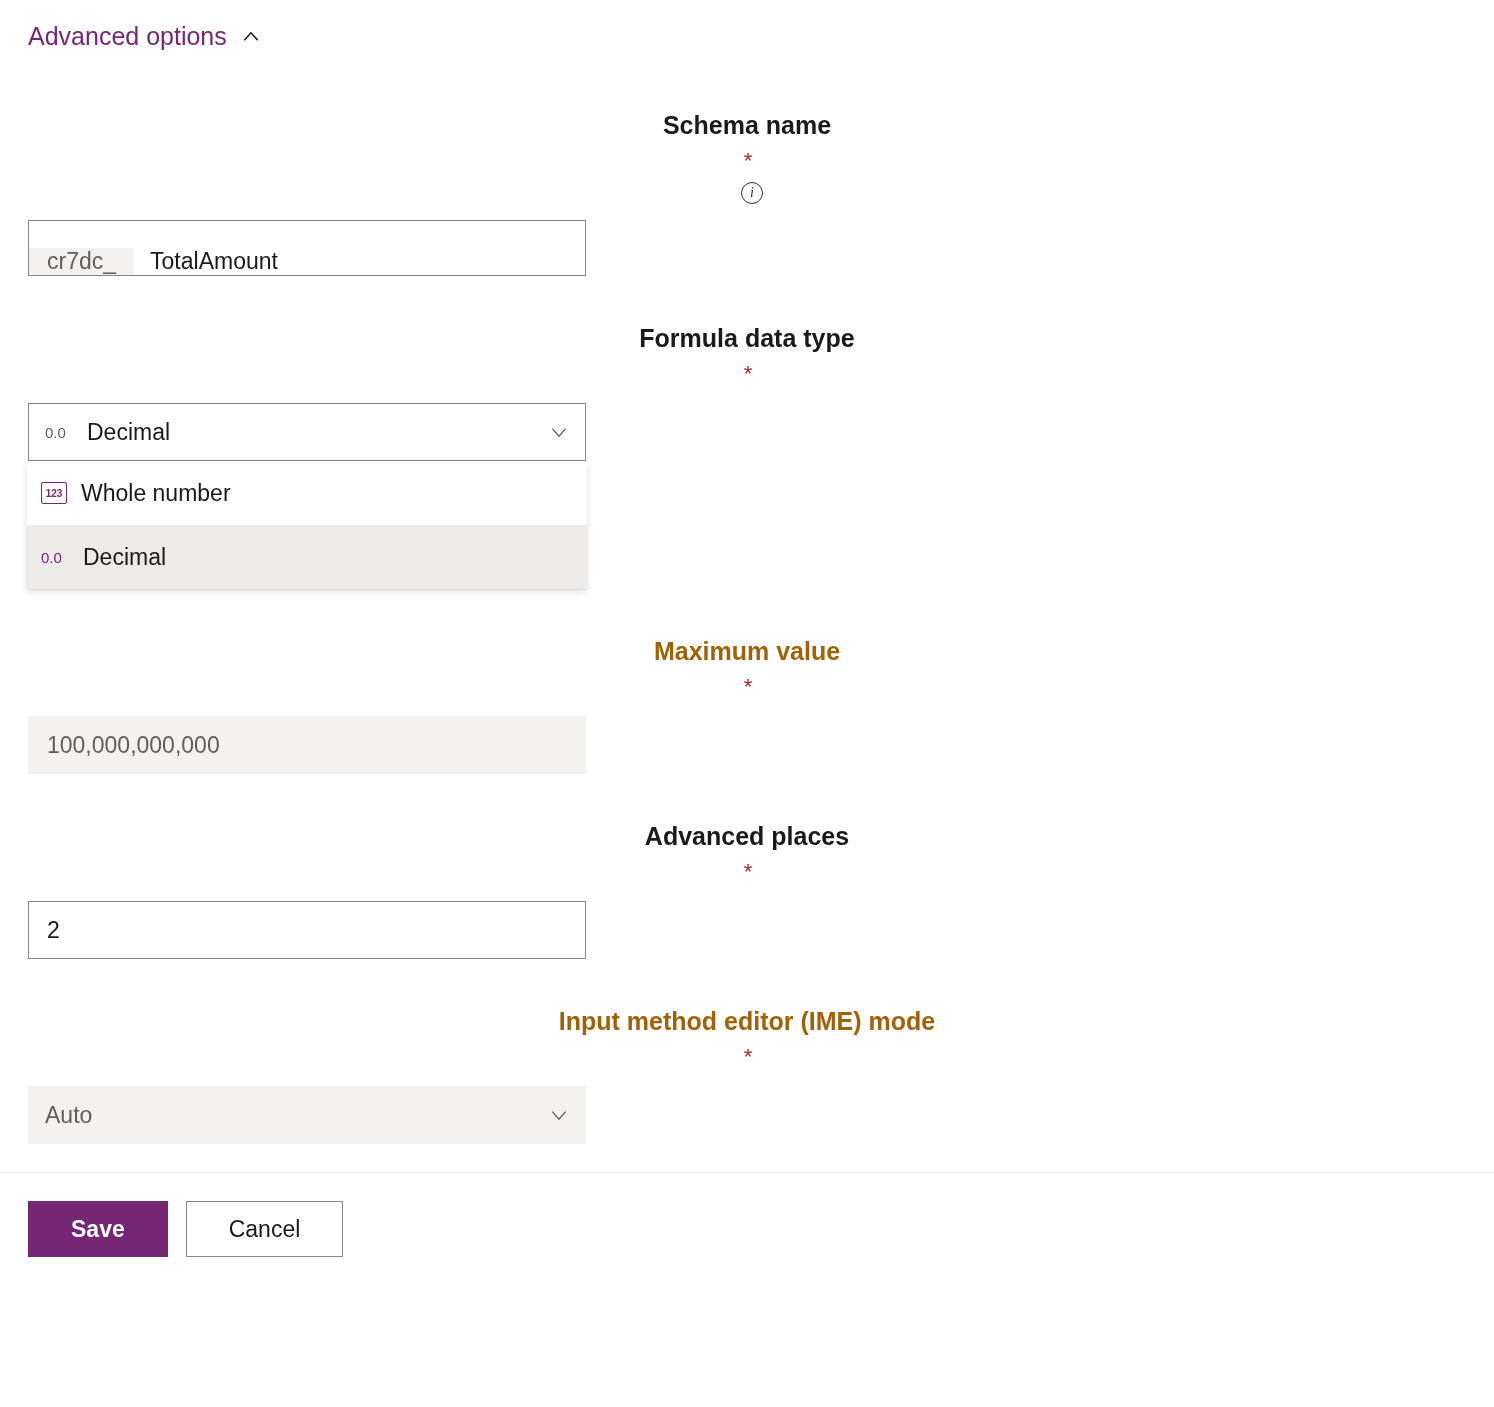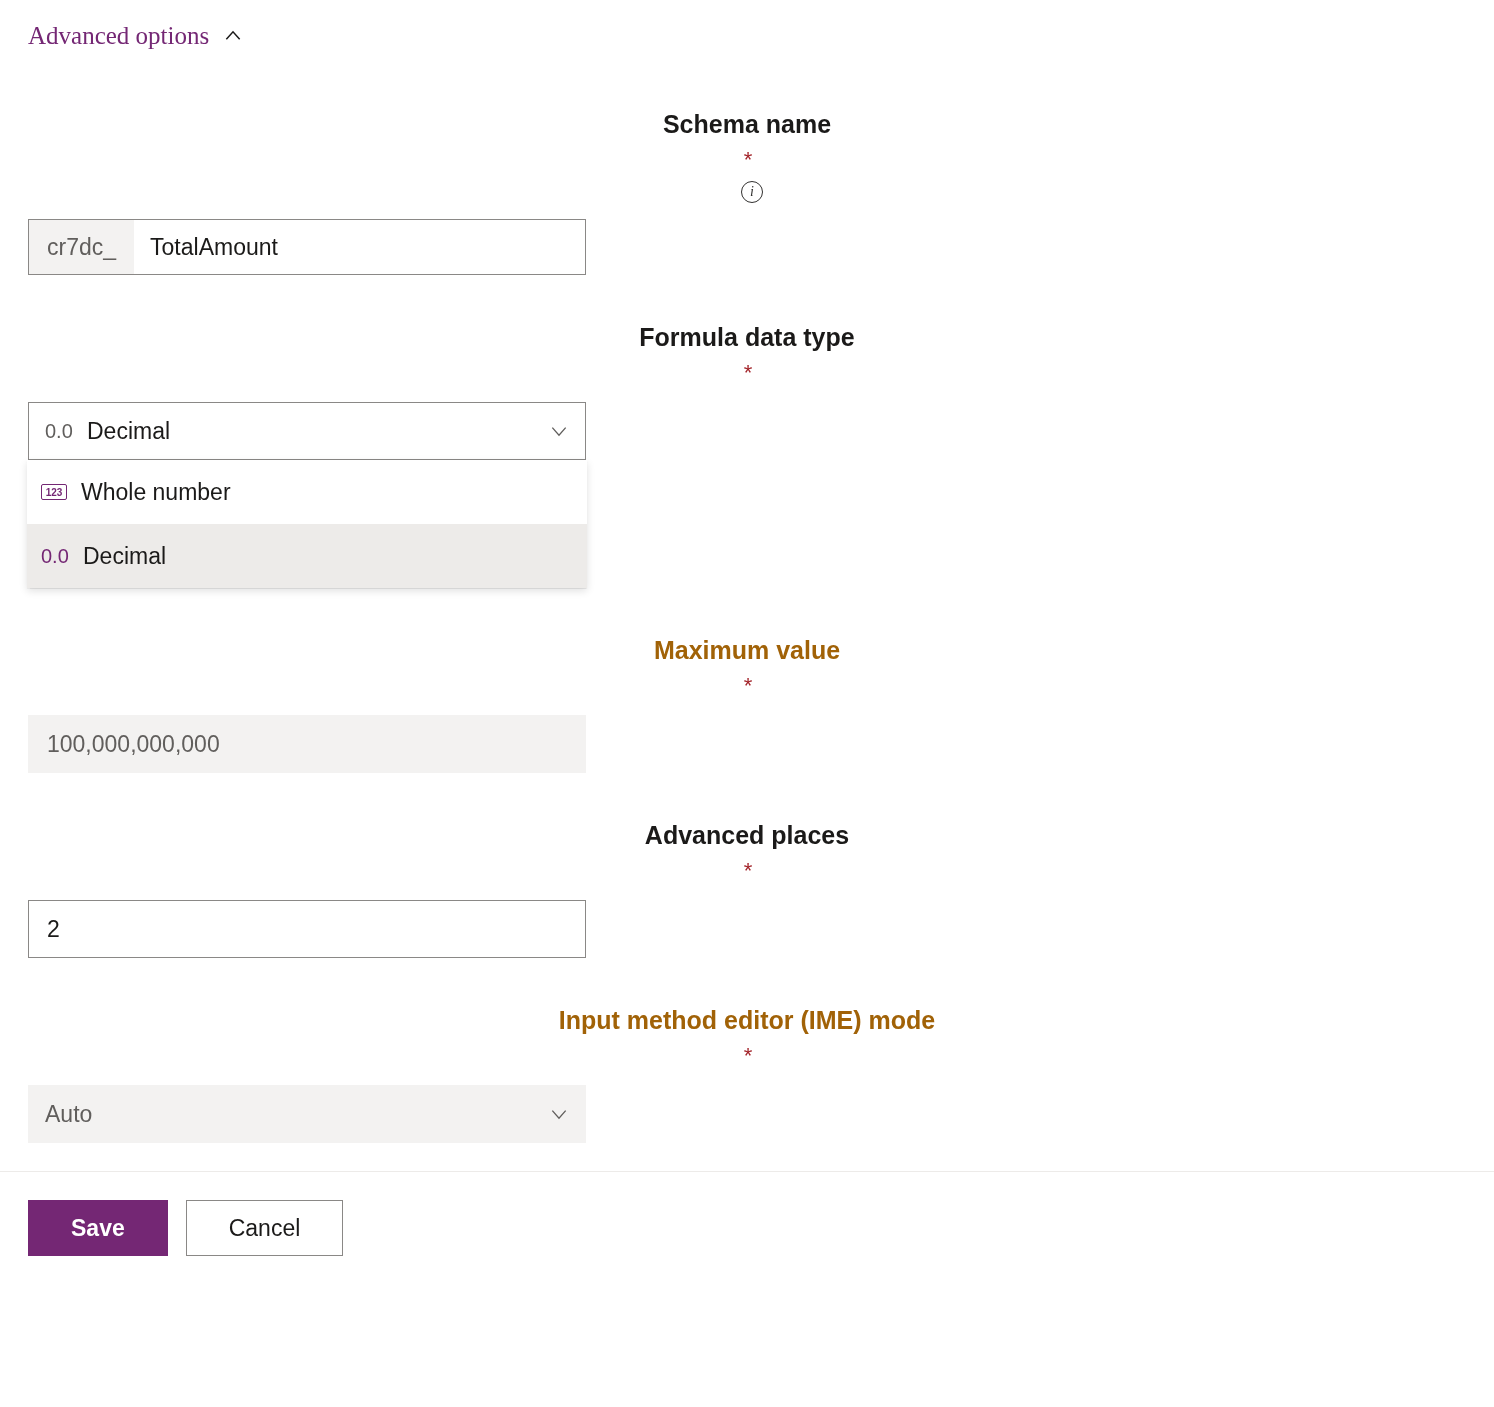--- a/index.html
+++ b/index.html
@@ -17,21 +17,20 @@
       display: flex;
       align-items: center;
       gap: 14px;
       cursor: pointer;
       margin-bottom: 60px;
     }
     .adv-label {
       color: #742774;
       font-size: 25px;
       font-weight: 400;
-      font-family: Liberation Serif, serif;
     }
     .chevron-up {
       width: 20px;
       height: 20px;
     }
     .field-block { margin-bottom: 48px; }
     .label-row {
       display: flex;
       align-items: center;
       gap: 8px;
@@ -60,20 +59,21 @@
       font-style: italic;
       font-family: Georgia, serif;
       color: #323130;
       margin-left: 10px;
     }
     .schema-compound {
       display: flex;
       width: 558px;
       height: 56px;
       border: 1px solid #8a8886;
+      align-items: flex-end;
     }
     .schema-prefix {
       background: #f3f2f1;
       color: #605e5c;
       padding: 0 18px;
       display: flex;
       align-items: center;
       font-size: 23px;
       border-right: none;
     }
@@ -94,28 +94,28 @@
       align-items: center;
       padding: 0 16px;
       font-size: 23px;
       justify-content: space-between;
       cursor: pointer;
       background: #fff;
     }
     .combo.disabled { background: #f3f2f1; border-color: #f3f2f1; color: #605e5c; cursor: default; }
     .combo-left { display: flex; align-items: center; gap: 14px; }
     .icon-dec {
-      font-size: 20px;
+      font-size: 15px;
       color: #605e5c;
       font-weight: 400;
       width: 28px;
     }
     .icon-dec.accent { color: #742774; }
     .icon-whole {
-      width: 26px; height: 16px;
+      width: 26px; height: 22px;
       border: 1.5px solid #742774;
       border-radius: 2px;
       display: inline-flex;
       align-items: center;
       justify-content: center;
       font-size: 10px;
       font-weight: 700;
       color: #742774;
       font-family: Arial, sans-serif;
     }

